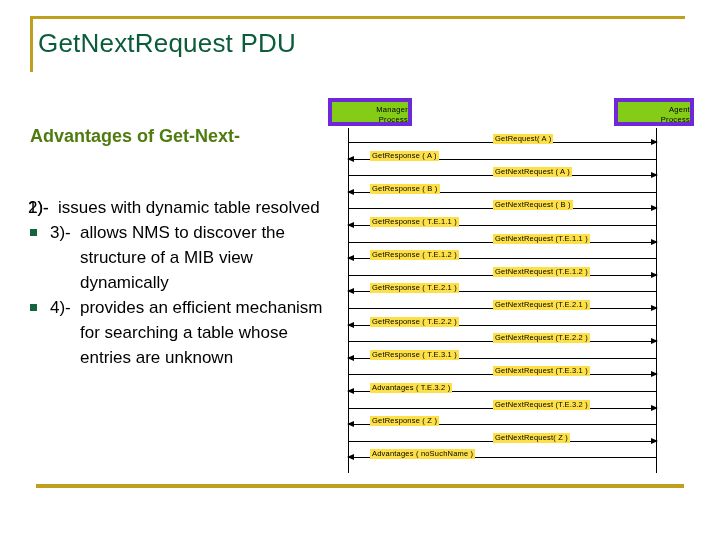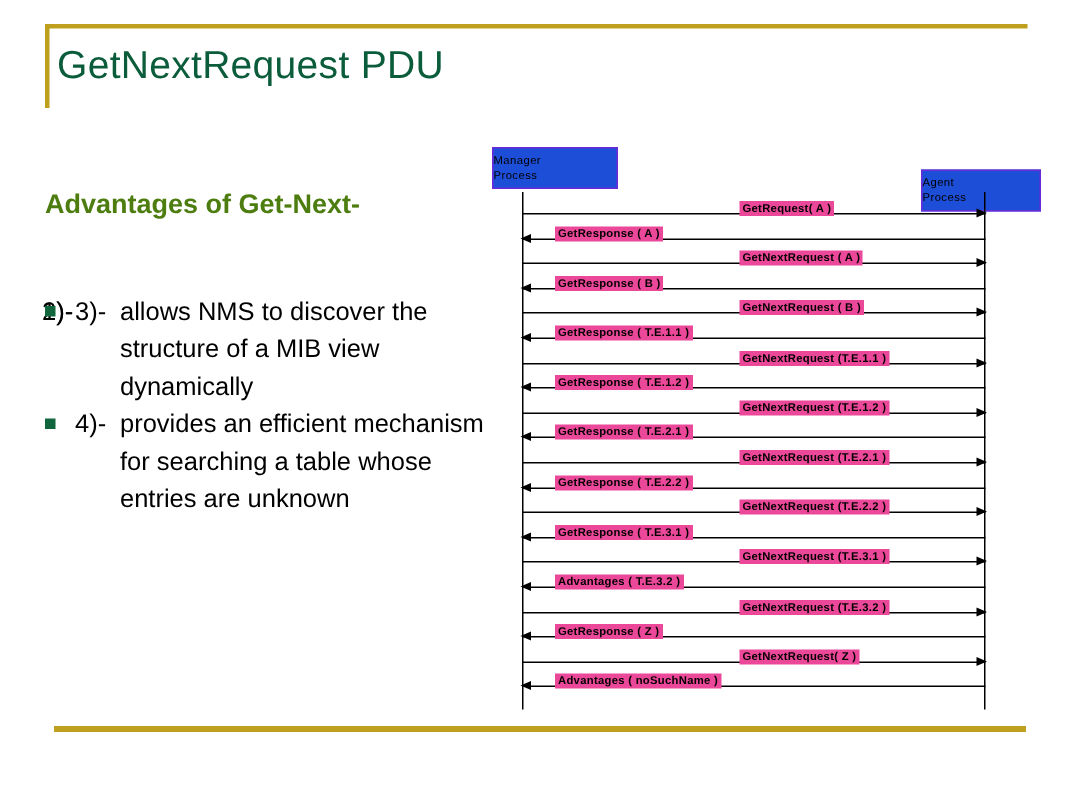--- a/index.html
+++ b/index.html
@@ -36,39 +36,39 @@
   .li.bulleted{padding-left:52px;}
   .li.bulleted .lead{left:22px;}
   .li .bullet{
     position:absolute;left:2px;top:9px;width:7px;height:7px;background:#11663d;
   }
 
   
   .diagram{position:absolute;left:330px;top:98px;width:360px;height:378px;}
 
   .pbox{
-    position:absolute;border:1px solid #6d28d9;background:#1d4ed8;
-    font-size:7.5px;line-height:9.5px;color:#000;text-align:left;
+    position:absolute;border:4px solid #6d28d9;background:#84cc16;
+    font-size:7.5px;line-height:9.5px;color:#000;text-align:right;
     padding-top:3px;box-sizing:border-box;letter-spacing:.3px;
   }
   .pbox.manager{left:-2px;top:0px;width:84px;height:28px;}
-  .pbox.agent{left:284px;top:0px;width:80px;height:28px;margin-top:15px;}
+  .pbox.agent{left:284px;top:0px;width:80px;height:28px;}
 
   .lifeline{position:absolute;width:1px;background:#000;}
   .lifeline.mgr{left:18px;top:30px;height:345px;}
   .lifeline.agt{left:326px;top:30px;height:345px;}
 
   .msg{position:absolute;left:18px;width:309px;height:0;}
   .msg .line{position:absolute;left:0;top:0;width:100%;height:1px;background:#000;}
   .msg .head{position:absolute;top:-3px;width:0;height:0;}
   .msg.req .head{right:-1px;border-top:3.5px solid transparent;border-bottom:3.5px solid transparent;border-left:7px solid #000;}
   .msg.res .head{left:-1px;border-top:3.5px solid transparent;border-bottom:3.5px solid transparent;border-right:7px solid #000;}
   .msg .lbl{
-    position:absolute;top:-8px;background:#ec4899;padding:0 2px;
-    font-size:7.5px;line-height:10px;color:#000;white-space:nowrap;letter-spacing:.2px;font-weight:bold;
+    position:absolute;top:-8px;background:#fde047;padding:0 2px;
+    font-size:7.5px;line-height:10px;color:#000;white-space:nowrap;letter-spacing:.2px;
   }
   .msg.req .lbl{left:145px;}
   .msg.res .lbl{left:22px;}
 </style>
 </head>
 <body>
 
 <div class="slide">
 
   <div class="bar-top"></div>
@@ -76,21 +76,21 @@
   <div class="bar-bottom"></div>
 
   <div class="title">GetNextRequest PDU</div>
 
   <div class="subhead">
     <span>Advantages of Get-Next-</span>
   </div>
 
   <div class="body-list" id="body-list">
       <div class="li"><span class="lead">1)-</span></div>
-      <div class="li"><span class="lead">2)-</span></div>
+      <div class="li"><span class="lead">2)-</span><span>issues with dynamic table resolved</span></div>
       <div class="li bulleted"><span class="bullet"></span><span class="lead">3)-</span><span>allows NMS to discover the structure of a MIB view dynamically</span></div>
       <div class="li bulleted"><span class="bullet"></span><span class="lead">4)-</span><span>provides an efficient mechanism for searching a table whose entries are unknown</span></div>
     </div>
 
   <div class="diagram">
 
     <div class="pbox manager">
       <div>Manager</div>
       <div>Process</div>
     </div>

